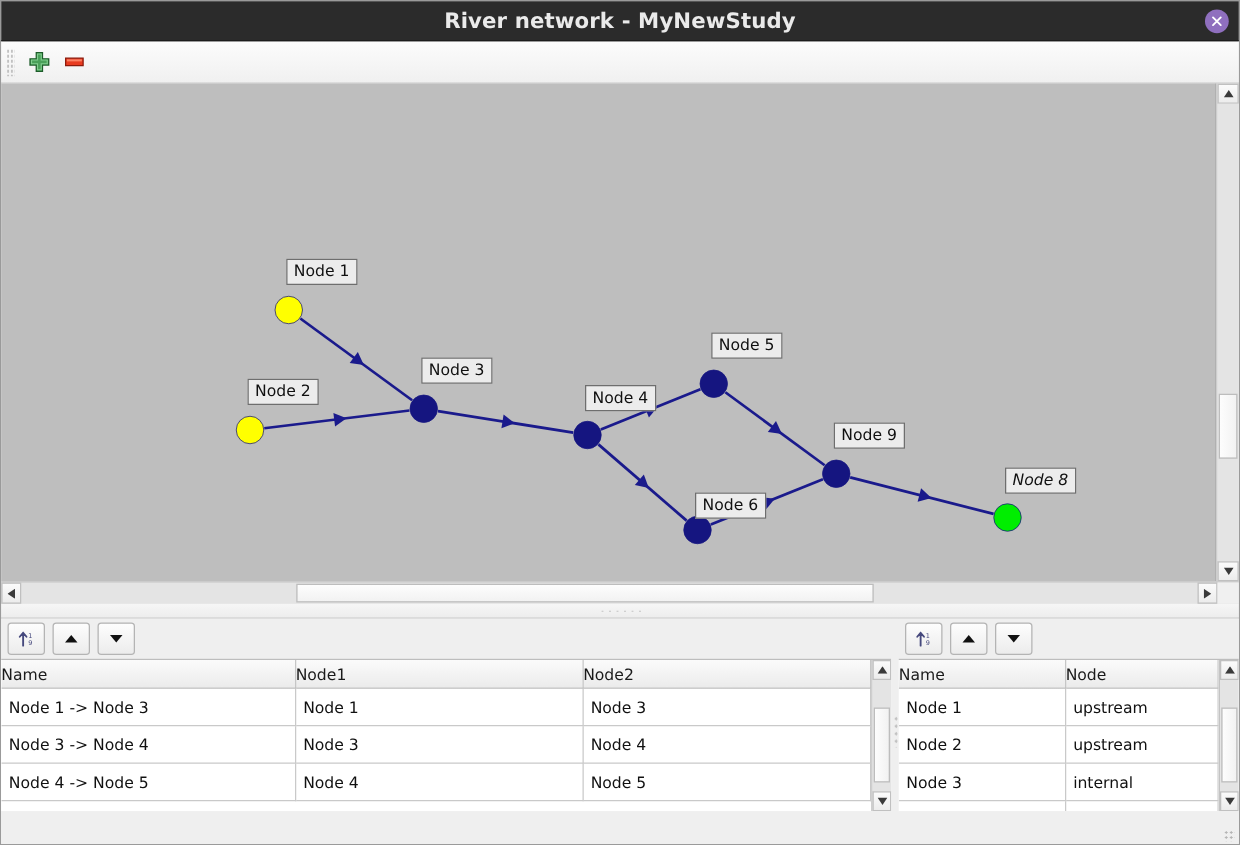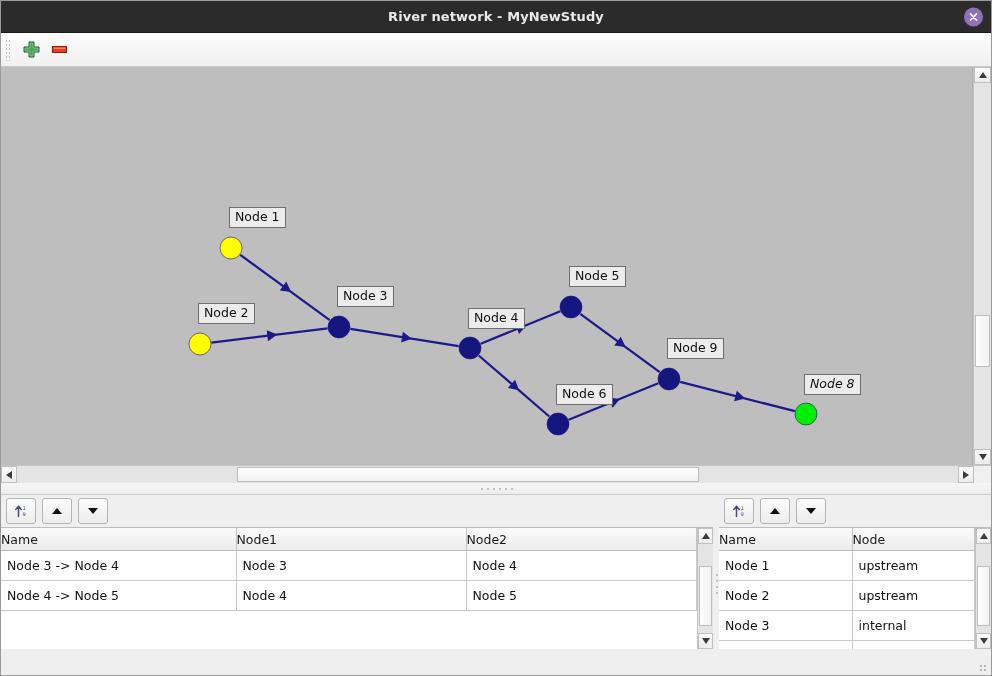--- a/index.html
+++ b/index.html
@@ -23,21 +23,21 @@
   .titlebar {
     position: relative;
     height: 31px;
     background: #2b2b2b;
     color: #e8e8e8;
     display: flex; align-items: center; justify-content: center;
     flex: 0 0 auto;
     border-bottom: 1px solid #1c1c1c;
   }
   .titlebar-text {
-    font-size: 13px;
+    font-size: 17px;
     font-weight: bold;
     letter-spacing: 0.1px;
     color: #eaeaea;
   }
   .close-button {
     position: absolute;
     right: 8px; top: 50%;
     transform: translateY(-50%);
     width: 19px; height: 19px;
     border-radius: 50%;
@@ -327,21 +327,21 @@
             <circle cx="668" cy="312" r="11" fill="#151580" stroke="#151580" stroke-width="0.6"></circle>
             <circle cx="805" cy="347" r="11" fill="#00ee00" stroke="#151580" stroke-width="0.6"></circle>
           </g>
       </svg>
       <div id="labels-layer">
           <div class="node-label" style="left: 228px; top: 140px;">Node 1</div>
           <div class="node-label" style="left: 197px; top: 236px;">Node 2</div>
           <div class="node-label" style="left: 336px; top: 219px;">Node 3</div>
           <div class="node-label" style="left: 467px; top: 241px;">Node 4</div>
           <div class="node-label" style="left: 568px; top: 199px;">Node 5</div>
-          <div class="node-label" style="left: 555px; top: 317px;">Node 6</div>
+          <div class="node-label" style="left: 555px; top: 327px;">Node 6</div>
           <div class="node-label" style="left: 666px; top: 271px;">Node 9</div>
           <div class="node-label" style="left: 803px; top: 307px; font-style: italic;">Node 8</div>
         </div>
     </div>
 
     <div class="vscroll">
       <div class="sb-btn sb-up">
         <svg width="8" height="6" viewBox="0 0 8 6">
           <path d="M4 0 L8 6 L0 6 Z" fill="#3a3a3a"></path>
         </svg>
@@ -409,20 +409,25 @@
                 <col>
               </colgroup>
             <thead>
                 <tr id="reaches-head">
                   <th>Name</th>
                   <th>Node1</th>
                   <th>Node2</th>
                 </tr>
               </thead>
             <tbody id="reaches-body">
+                <tr>
+                  <td>Node 1 -&gt; Node 3</td>
+                  <td>Node 1</td>
+                  <td>Node 3</td>
+                </tr>
                 <tr>
                   <td>Node 3 -&gt; Node 4</td>
                   <td>Node 3</td>
                   <td>Node 4</td>
                 </tr>
                 <tr>
                   <td>Node 4 -&gt; Node 5</td>
                   <td>Node 4</td>
                   <td>Node 5</td>
                 </tr>

